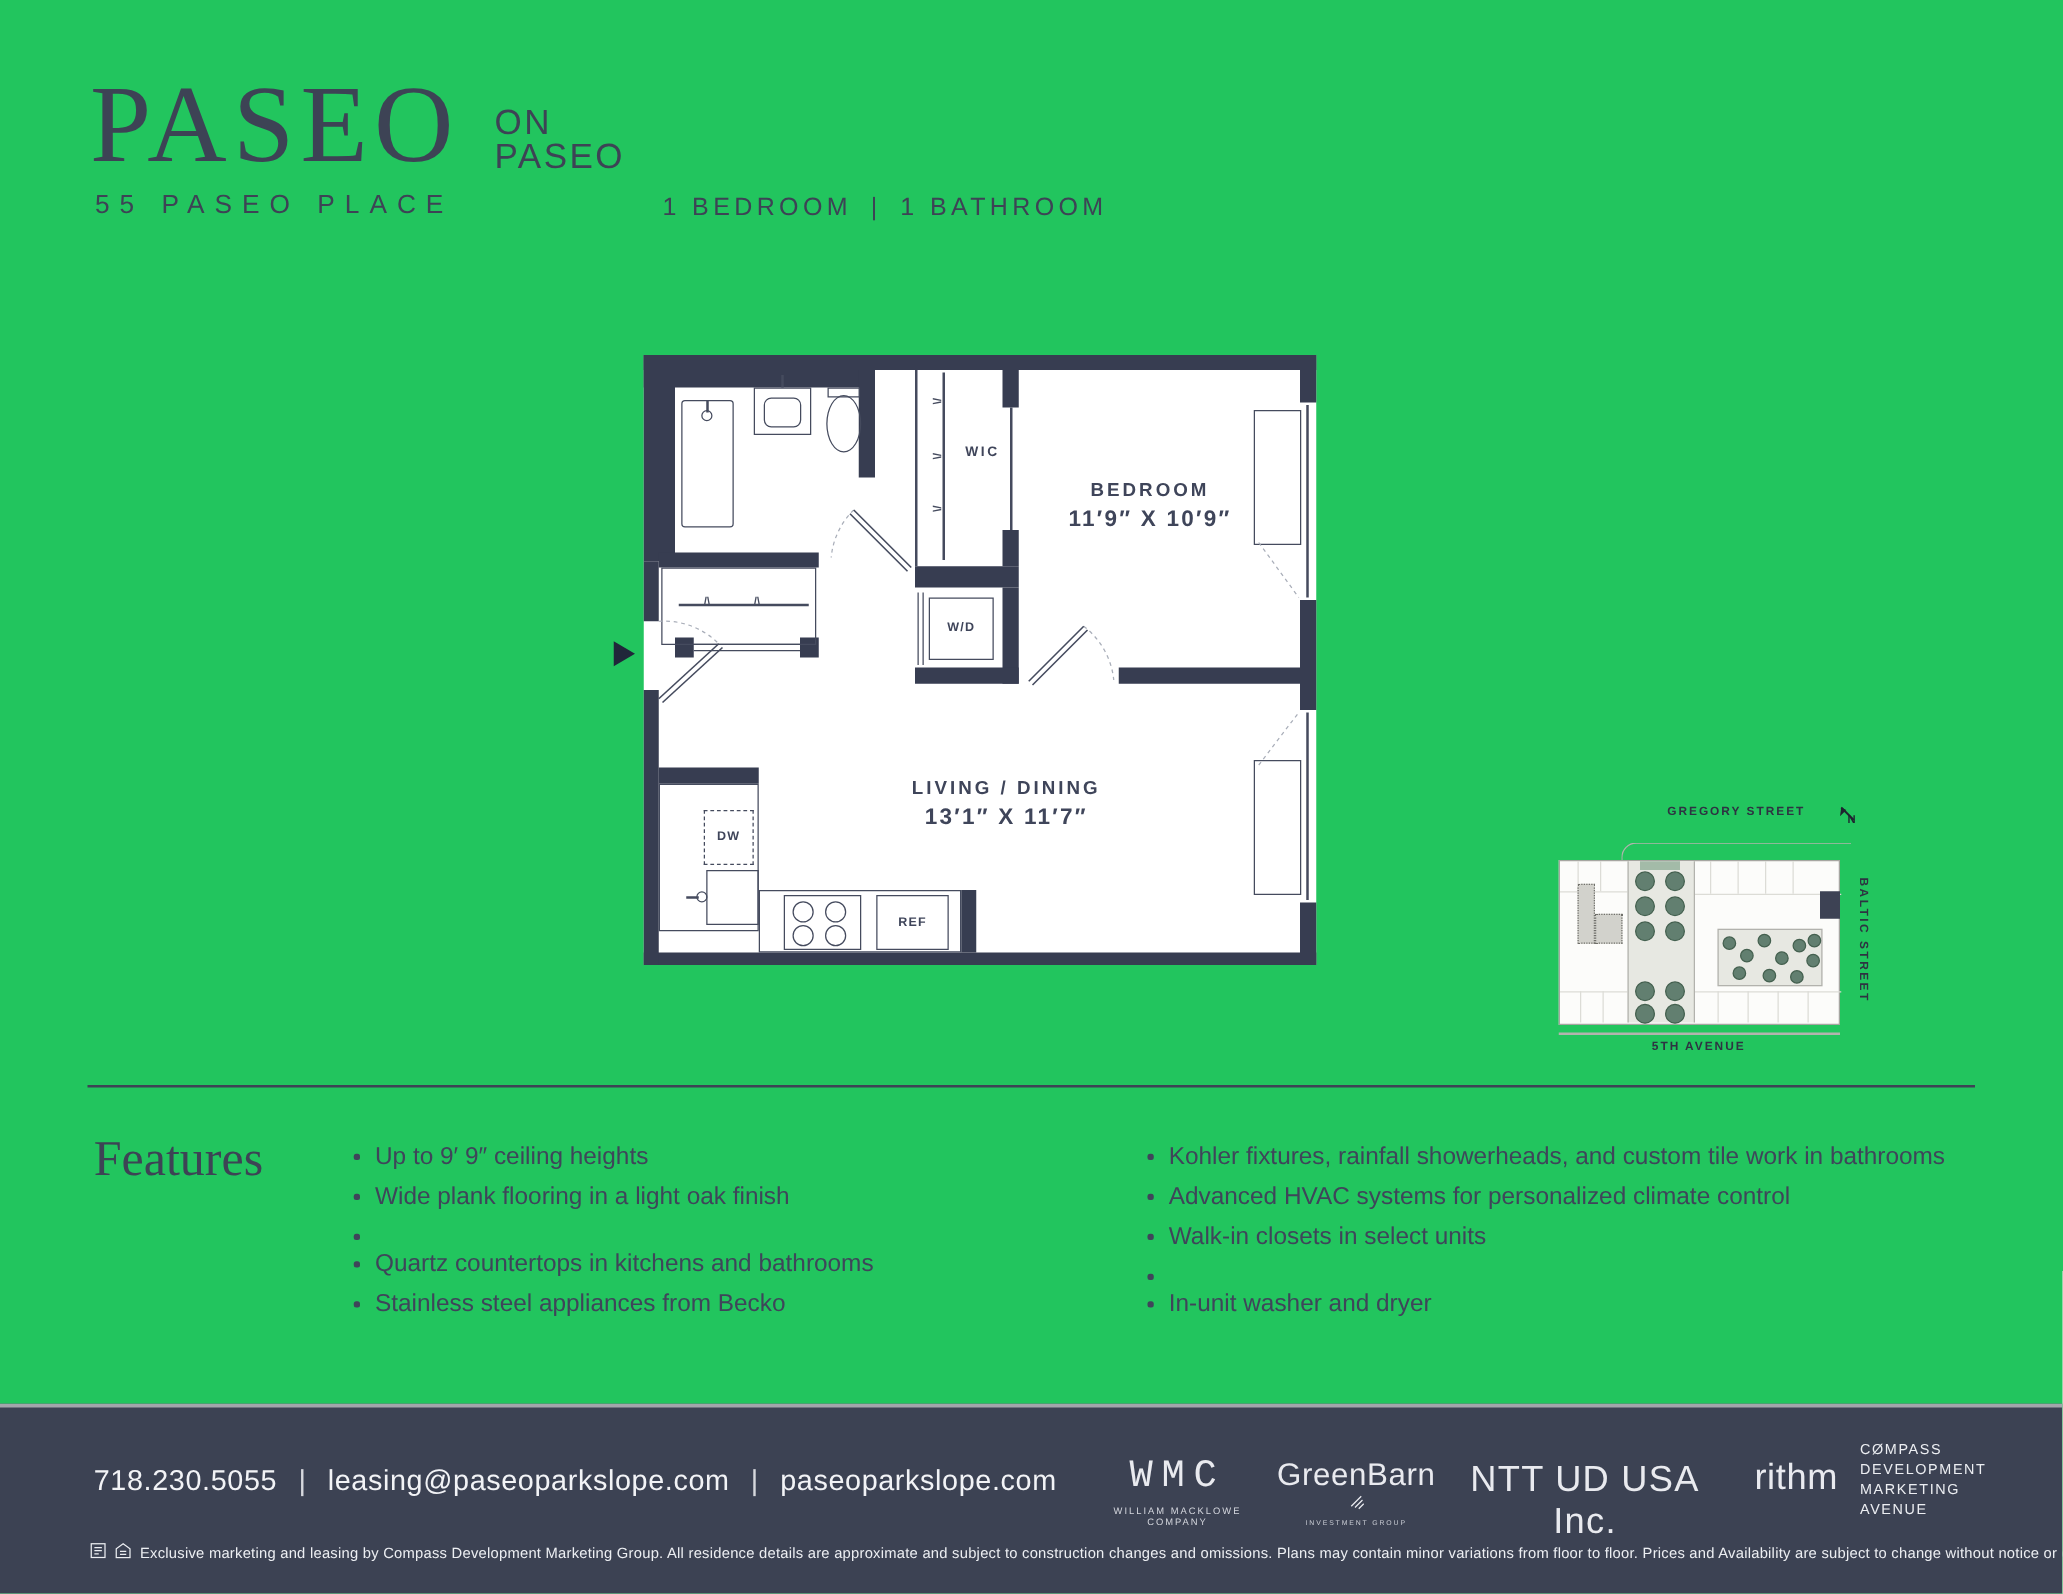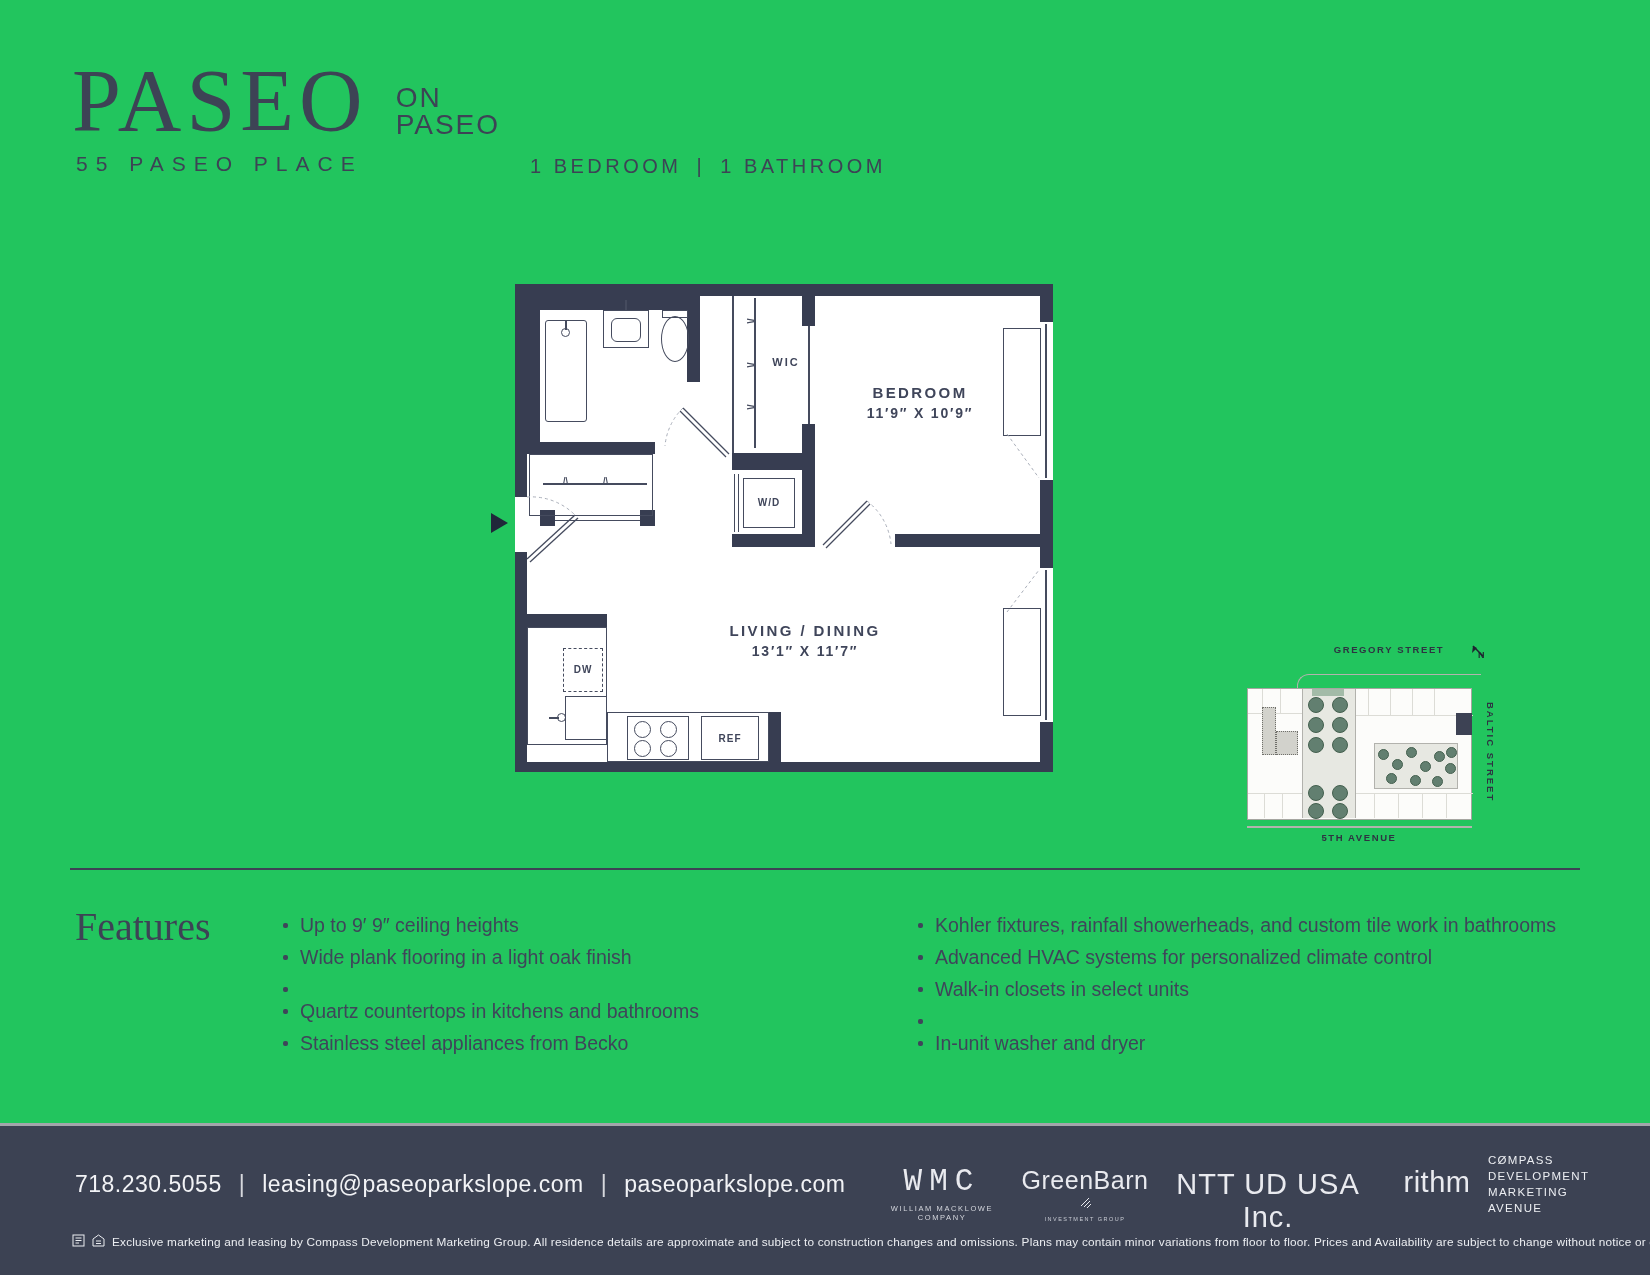--- a/index.html
+++ b/index.html
@@ -17,21 +17,21 @@
 
   
   #plan{position:absolute;left:515px;top:284px;width:538px;height:488px;background:#ffffff;}
   .w{position:absolute;background:#373d51;}
   .ln{position:absolute;background:#454b5e;}
   .f{position:absolute;border:1.3px solid #454b5e;box-sizing:border-box;background:transparent;}
   .fdash{position:absolute;border:1px dashed #454b5e;box-sizing:border-box;}
   .circ{border-radius:50%;}
   .lbl{position:absolute;color:#3f455a;font-weight:700;text-align:center;}
   .room-name{font-size:15px;letter-spacing:2.4px;}
-  .room-dims{font-size:14px;letter-spacing:1.8px;font-weight:700;}
+  .room-dims{font-size:18px;letter-spacing:1.8px;font-weight:700;}
   .tiny{font-size:10px;letter-spacing:1px;}
   .zig{position:absolute;color:#454b5e;font-size:9px;font-weight:700;letter-spacing:0;}
   #entry-arrow{position:absolute;left:491px;top:513px;width:0;height:0;
      border-left:17px solid #20273a;border-top:10px solid transparent;border-bottom:10px solid transparent;}
   .door svg, .win svg{display:block;}
 
   
   #sitemap{position:absolute;left:1245px;top:640px;width:260px;height:212px;}
   .map-street{position:absolute;font-size:9.5px;letter-spacing:1.6px;color:#2e3342;font-weight:700;}
   #map-bldg{position:absolute;left:2px;top:48px;width:225px;height:132px;background:#fcfcfa;

